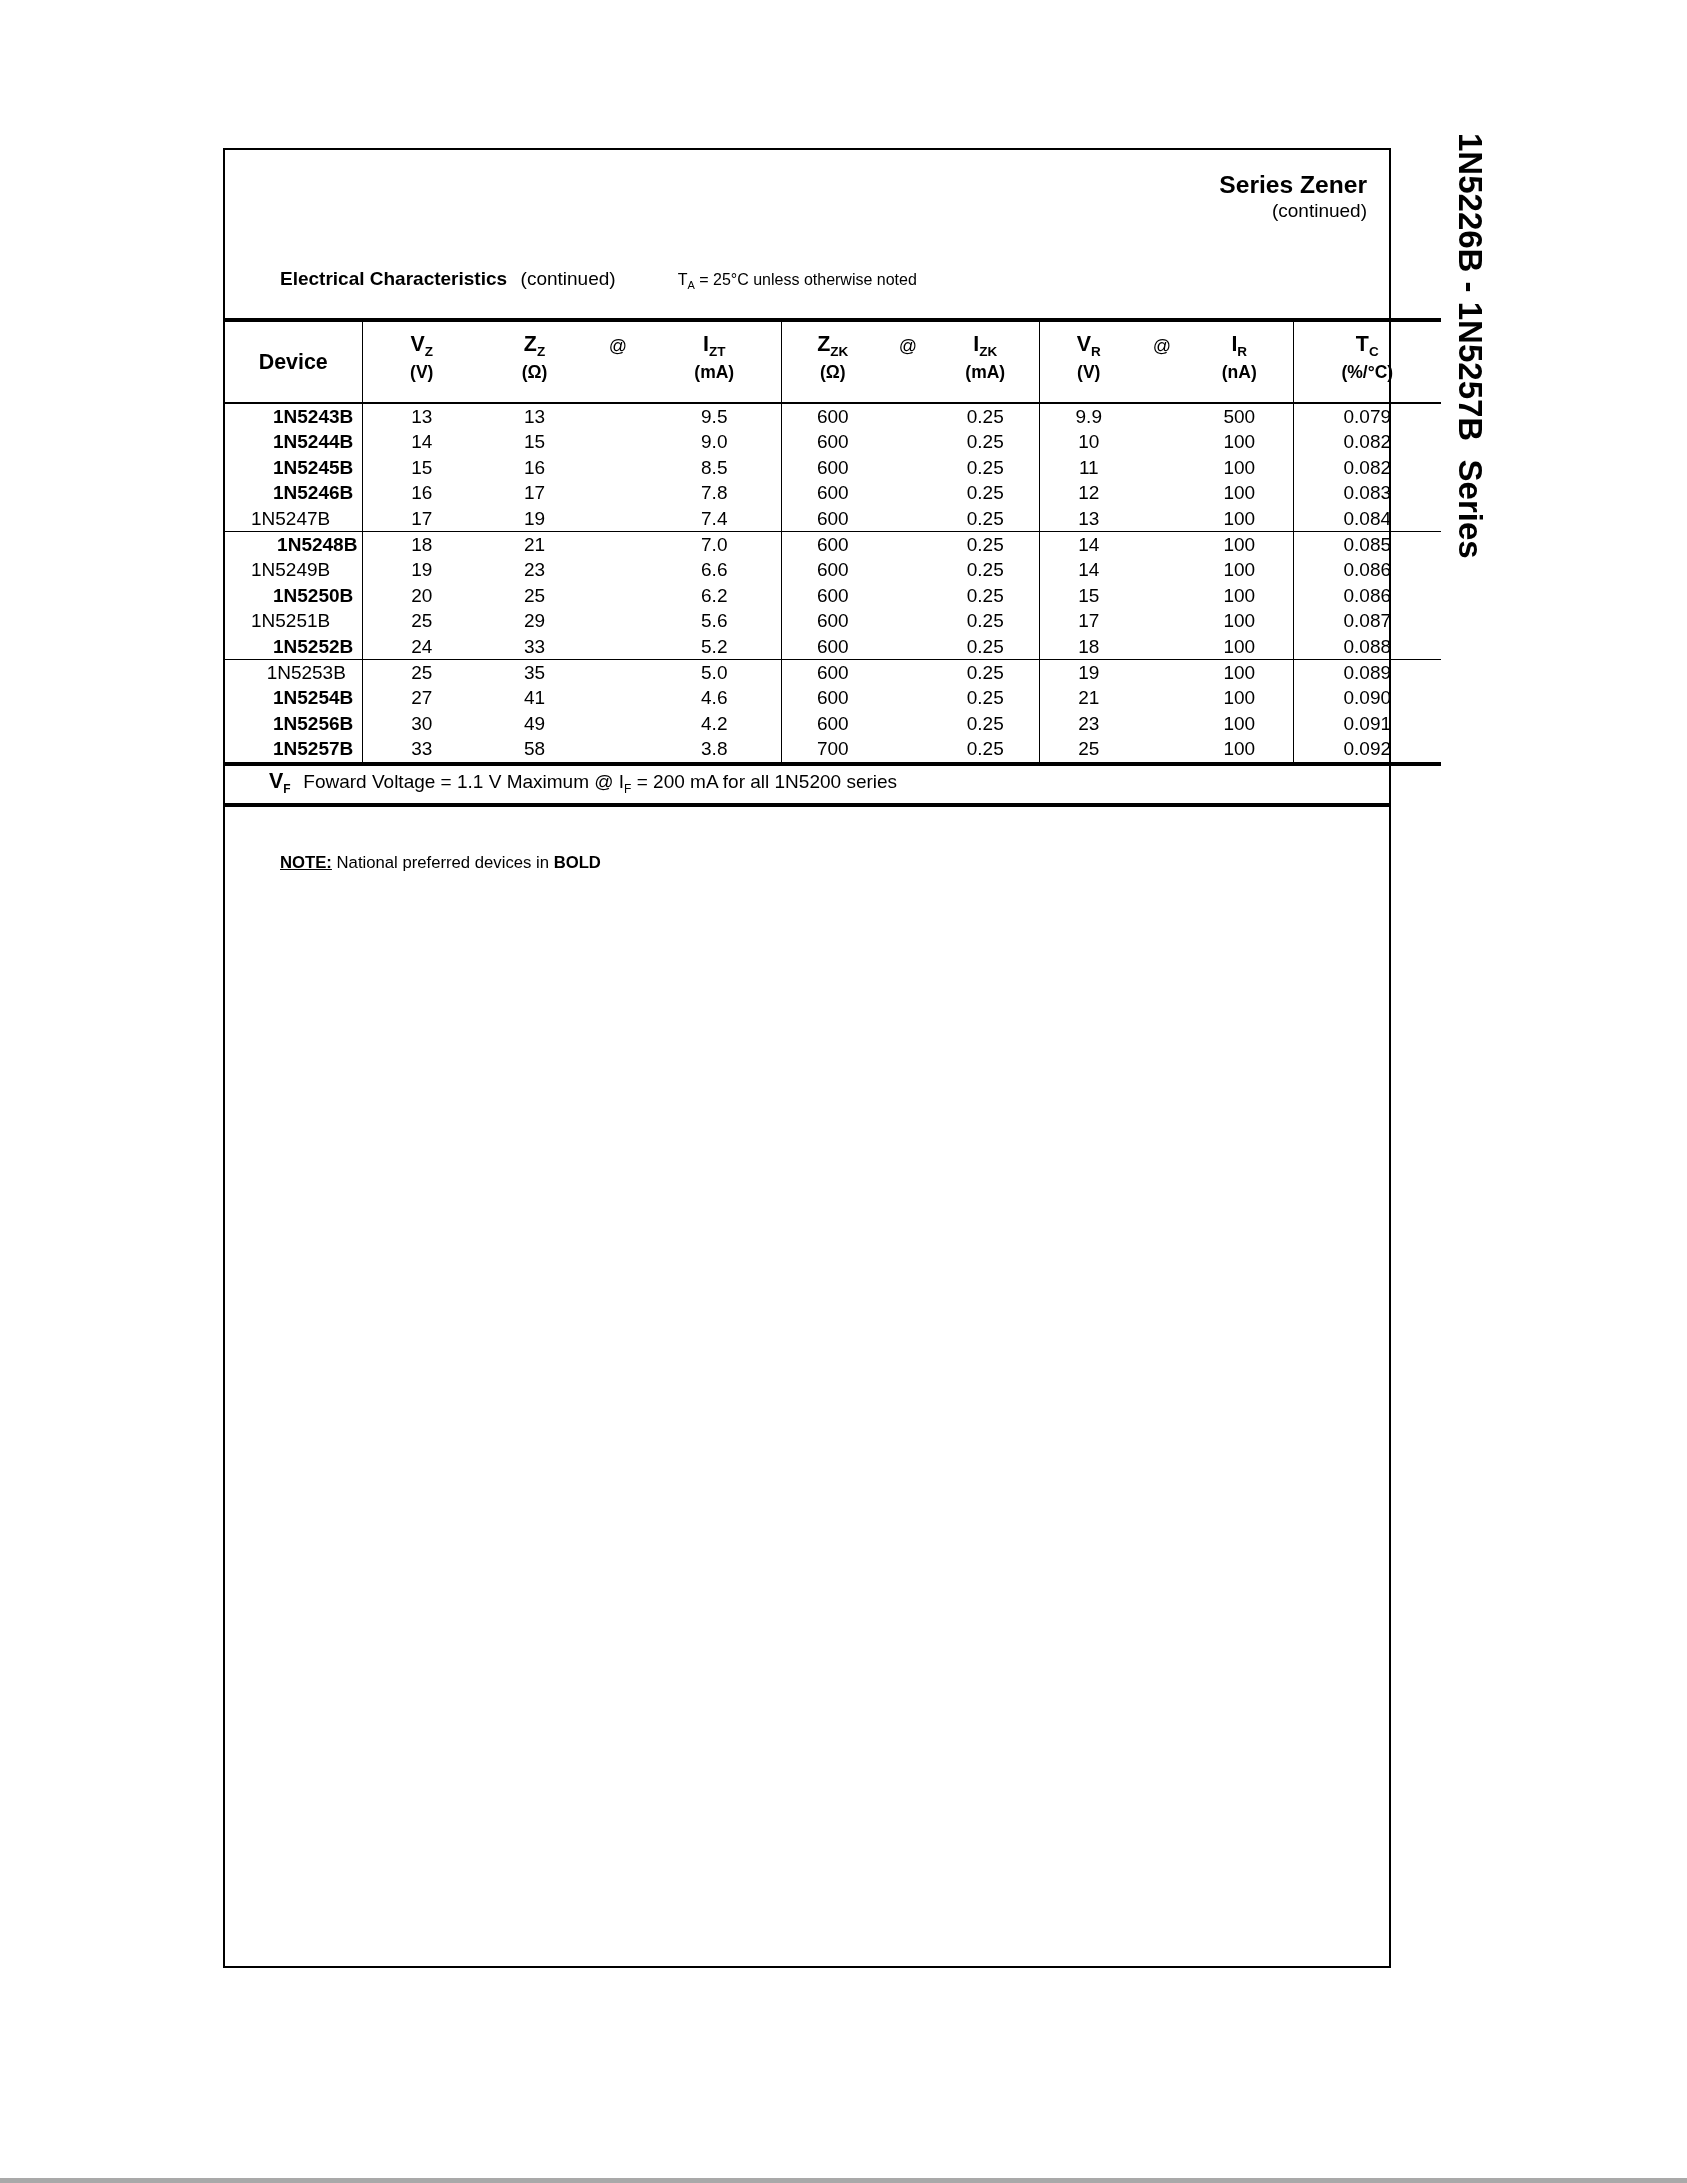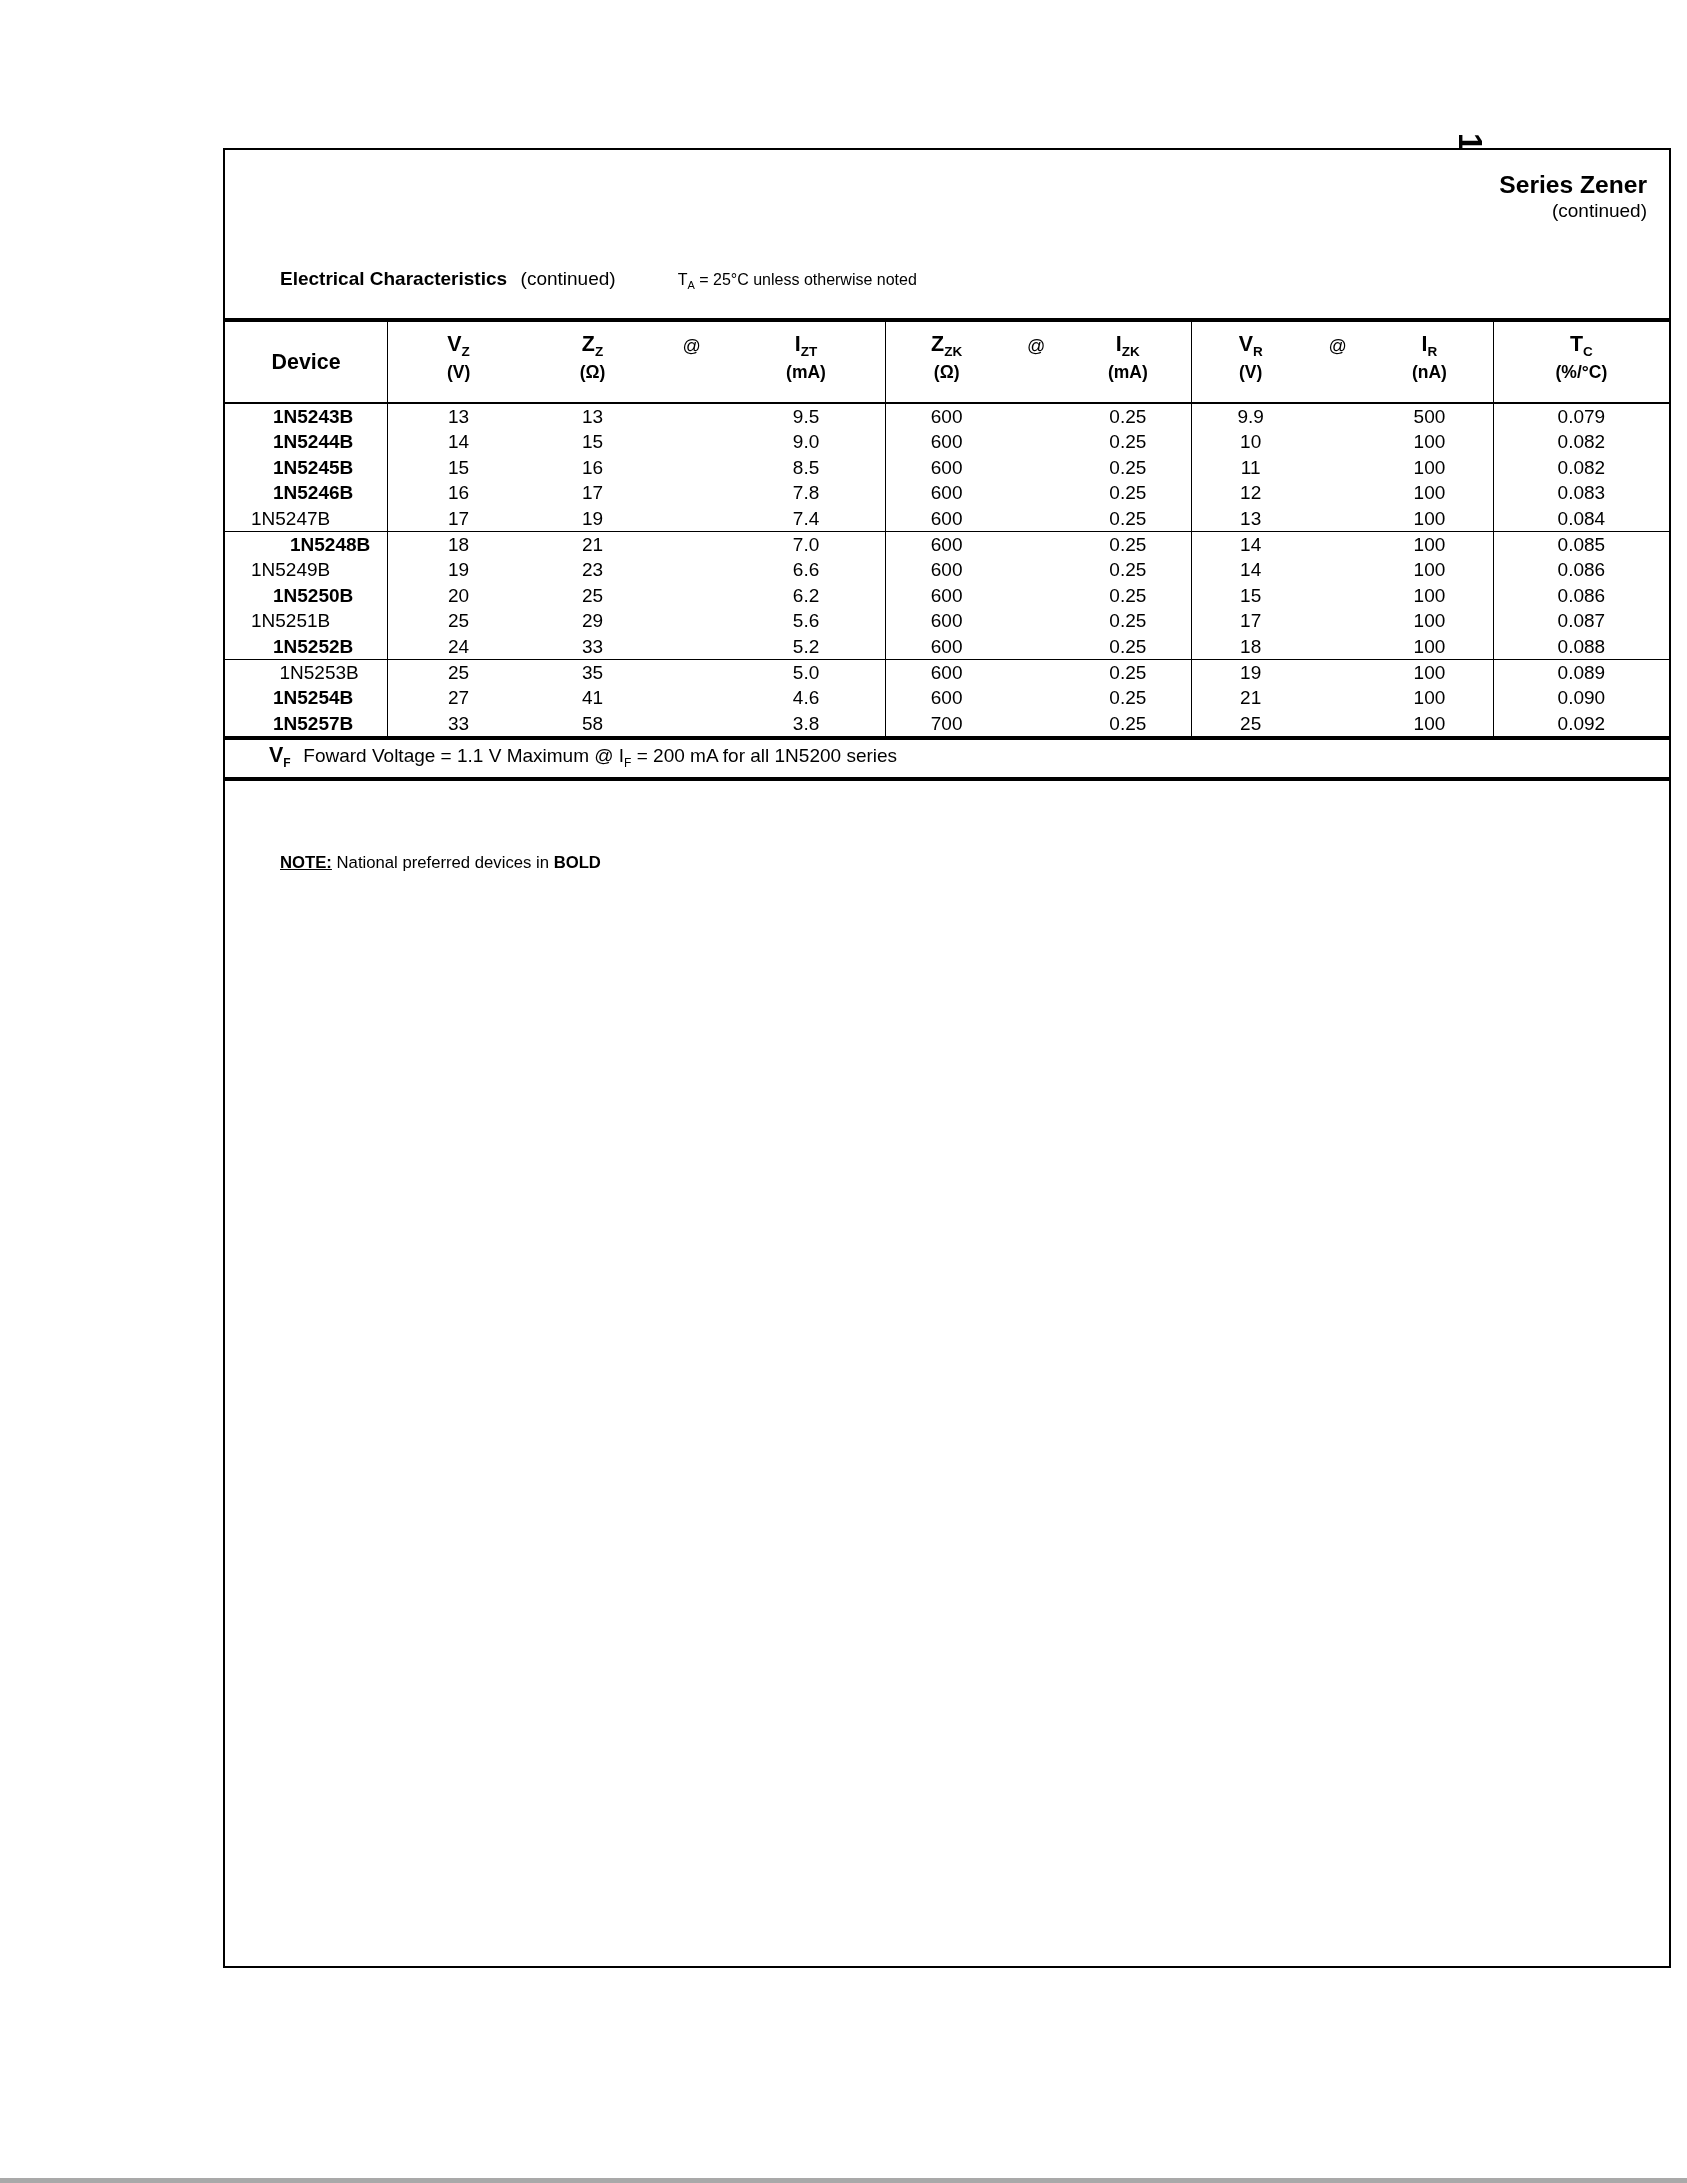--- a/index.html
+++ b/index.html
@@ -8,21 +8,21 @@
     position:relative;
     width:1687px; height:2183px;
     font-family:"Liberation Sans", sans-serif;
     color:#000;
     overflow:hidden;
   }
 
   
   .content-box {
     position:absolute; left:223px; top:148px;
-    width:1448px; height:1820px;
+    width:1168px; height:1820px;
     border:2.4px solid #000;
     background:#fff;
   }
 
   
   .vertical-title {
     position:absolute; left:1451px; top:133px;
     height:715px;
     writing-mode:vertical-rl;
     font-weight:bold; font-size:33px;
@@ -336,20 +336,34 @@
             <td>4.6</td>
             <td>600</td>
             <td></td>
             <td>0.25</td>
             <td>21</td>
             <td></td>
             <td>100</td>
             <td>0.090</td>
           </tr>
           <tr>
+            <td class="device bold">1N5256B</td>
+            <td>30</td>
+            <td>49</td>
+            <td></td>
+            <td>4.2</td>
+            <td>600</td>
+            <td></td>
+            <td>0.25</td>
+            <td>23</td>
+            <td></td>
+            <td>100</td>
+            <td>0.091</td>
+          </tr>
+          <tr>
             <td class="device bold">1N5257B</td>
             <td>33</td>
             <td>58</td>
             <td></td>
             <td>3.8</td>
             <td>700</td>
             <td></td>
             <td>0.25</td>
             <td>25</td>
             <td></td>

